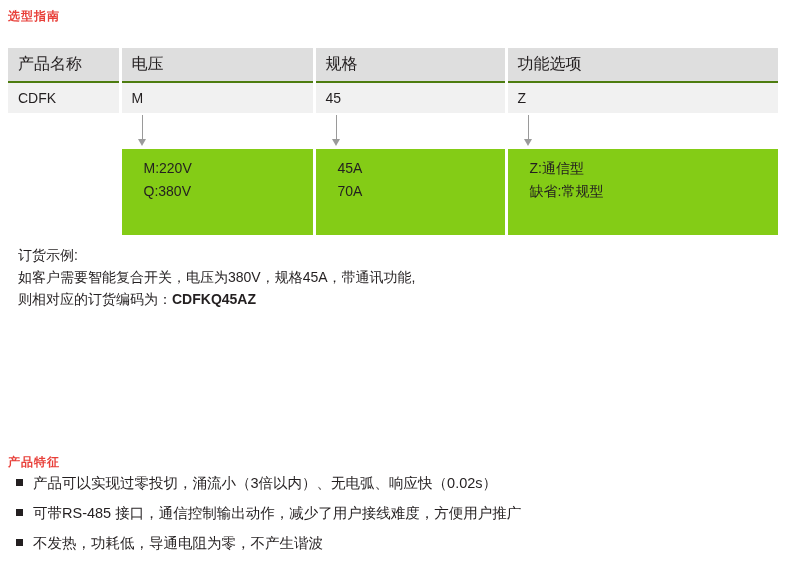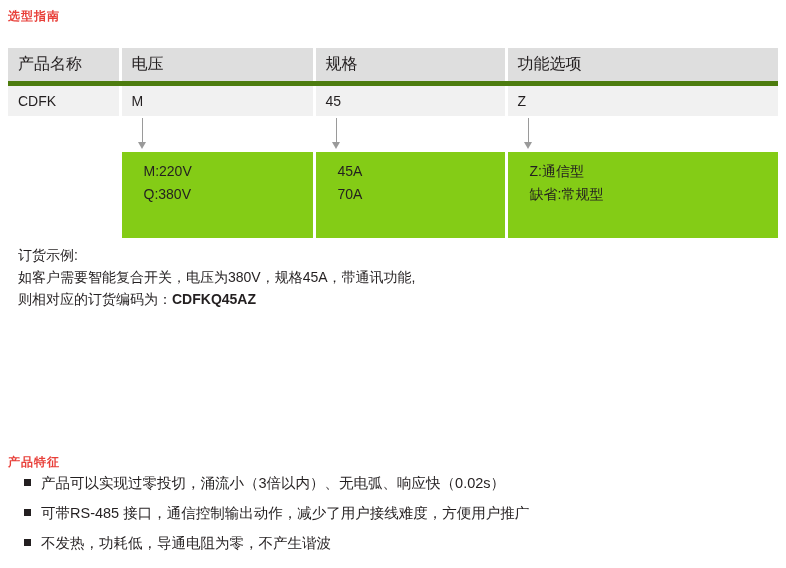--- a/index.html
+++ b/index.html
@@ -62,21 +62,21 @@
   }
   .hdr-row td:last-child { border-right: none; }
 
   .code-row td {
     background: #f1f1f1;
     height: 30px;
     font-size: 14px;
     padding: 0 0 0 10px;
     vertical-align: middle;
     border-right: 3px solid #ffffff;
-    border-top: 5px solid #4d7c0f;
+    border-top: 2px solid #4d7c0f;
   }
   .code-row td:last-child { border-right: none; }
 
   .arrow-row td {
     height: 36px;
     background: #ffffff;
     position: relative;
   }
   .arrow {
     position: absolute;
@@ -121,21 +121,21 @@
     line-height: 22px;
   }
   .order-block div { white-space: nowrap; }
   .order-code {
     font-weight: bold;
   }
 
   
   .features {
     position: absolute;
-    left: 20px;
+    left: 12px;
     top: 468px;
     font-size: 14.5px;
   }
   .feat-item {
     display: flex;
     align-items: flex-start;
     line-height: 30px;
     white-space: nowrap;
   }
   .bullet {

